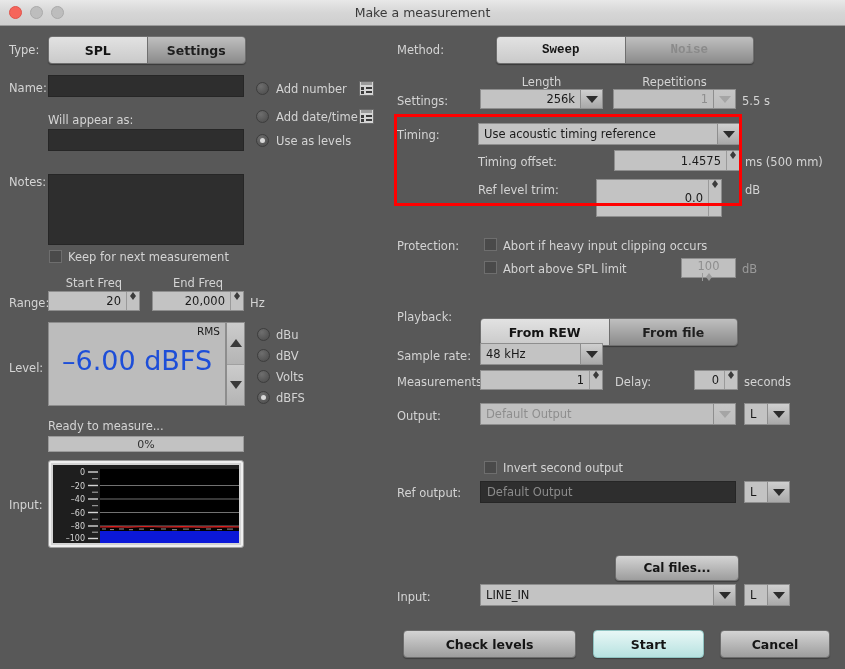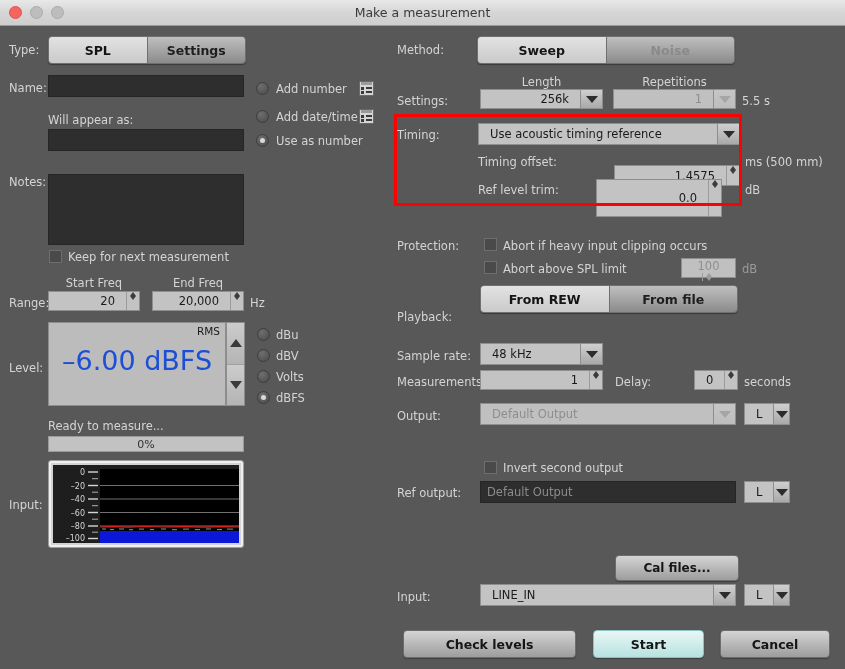--- a/index.html
+++ b/index.html
@@ -39,21 +39,21 @@
   
   .darkfield{position:absolute;background:#2e2e2e;border:1px solid #262626;
              box-sizing:border-box;color:#c9c9c9;font-size:11.5px;
              padding:0 6px;display:flex;align-items:center;}
   .darkfield.placeholder{color:#8b8b8b;}
 
   
   .lightfield{position:absolute;background:#c3c3c3;border:1px solid #8e8e8e;
               box-sizing:border-box;color:#1a1a1a;font-size:11.5px;
               display:flex;align-items:center;}
-  .lightfield .val{flex:1;padding:0 11px;text-align:right;}
+  .lightfield .val{flex:1;padding:0 5px;text-align:right;}
   .lightfield .val.left{text-align:left;}
   .lightfield.disabled{background:#c0c0c0;color:#8e8e8e;}
 
   
   .spin{width:13px;height:100%;display:flex;flex-direction:column;
         border-left:1px solid #9a9a9a;box-sizing:border-box;}
   .tri-up{width:0;height:0;border-left:3.5px solid transparent;border-right:3.5px solid transparent;
           border-bottom:4px solid #3c3c3c;}
   .tri-dn{width:0;height:0;border-left:3.5px solid transparent;border-right:3.5px solid transparent;
           border-top:4px solid #3c3c3c;}
@@ -160,21 +160,21 @@
   <div class="lbl" style="left:276px;top:110px;">Add date/time</div>
   <div class="listicon" style="left:359px;top:109px;">
     <i style="left:1px;top:0px;width:11px;height:3px;background:#9a9a9a;"></i>
     <i style="left:1px;top:5px;width:3px;height:3px;"></i>
     <i style="left:6px;top:5px;width:6px;height:2px;"></i>
     <i style="left:1px;top:9px;width:3px;height:3px;"></i>
     <i style="left:6px;top:9px;width:6px;height:2px;"></i>
   </div>
 
   <div class="radio sel" style="left:256px;top:134px;"></div>
-  <div class="lbl" style="left:276px;top:134px;">Use as number</div>
+  <div class="lbl" style="left:276px;top:134px;">Use as levels</div>
 
   <div class="lbl" style="left:9px;top:175px;">Notes:</div>
   <div class="darkfield" style="left:48px;top:174px;width:196px;height:71px;align-items:flex-start;padding-top:3px;"></div>
   <div class="cbox" style="left:49px;top:250px;"></div>
   <div class="lbl" style="left:68px;top:250px;">Keep for next measurement</div>
 
   <div class="lbl ctr" style="left:48px;top:276px;width:92px;">Start Freq</div>
   <div class="lbl ctr" style="left:152px;top:276px;width:92px;">End Freq</div>
   <div class="lbl" style="left:9px;top:296px;">Range:</div>
   <div class="lightfield" style="left:48px;top:291px;width:92px;height:20px;">
@@ -286,21 +286,21 @@
             <line x1="142" y1="64.6" x2="147" y2="64.6"></line>
           <line x1="153" y1="64" x2="158" y2="64"></line>
             <line x1="164" y1="64.6" x2="169" y2="64.6"></line>
           <line x1="174" y1="64.1" x2="180" y2="64.1"></line>
         </g>
       </svg>
     </div>
   </div>
 
   <div class="lbl" style="left:397px;top:43px;">Method:</div>
-  <div class="seg" style="left:477px;top:36px;width:256px;height:26px;">
+  <div class="seg" style="left:496px;top:36px;width:256px;height:26px;font-family:Liberation Mono, monospace;">
     <div class="on">Sweep</div>
     <div class="off dimtext">Noise</div>
   </div>
 
   <div class="lbl ctr" style="left:480px;top:75px;width:123px;">Length</div>
   <div class="lbl ctr" style="left:613px;top:75px;width:123px;">Repetitions</div>
   <div class="lbl" style="left:397px;top:94px;">Settings:</div>
   <div class="lightfield" style="left:480px;top:89px;width:123px;height:20px;">
     <span class="val">256k</span>
     <span class="cbtn">
@@ -317,21 +317,21 @@
 
   <div class="lbl" style="left:397px;top:128px;text-align:center;">Timing:</div>
   <div class="lightfield" style="left:478px;top:123px;width:262px;height:22px;">
     <span class="val left">Use acoustic timing reference</span>
     <span class="cbtn">
         <span class="tri"></span>
       </span>
   </div>
 
   <div class="lbl" style="left:478px;top:155px;">Timing offset:</div>
-  <div class="lightfield" style="left:614px;top:165px;width:126px;height:21px;">
+  <div class="lightfield" style="left:614px;top:150px;width:126px;height:21px;">
     <span class="val">1.4575</span>
     <span class="spin">
       <span style="display:flex;align-items:center;justify-content:center;">
           <span class="tri-up"></span>
         </span>
       <span style="display:flex;align-items:center;justify-content:center;">
           <span class="tri-dn"></span>
         </span>
     </span>
   </div>
@@ -365,21 +365,21 @@
           <span class="tri-up"></span>
         </span>
       <span style="display:flex;align-items:center;justify-content:center;">
           <span class="tri-dn"></span>
         </span>
     </span>
   </div>
   <div class="lbl dim" style="left:742px;top:262px;">dB</div>
 
   <div class="lbl" style="left:397px;top:310px;">Playback:</div>
-  <div class="seg" style="left:480px;top:285px;width:256px;height:26px;">
+  <div class="seg" style="left:480px;top:318px;width:256px;height:26px;">
     <div class="on">From REW</div>
     <div class="off">From file</div>
   </div>
 
   <div class="lbl" style="left:397px;top:349px;">Sample rate:</div>
   <div class="lightfield" style="left:480px;top:343px;width:123px;height:22px;">
     <span class="val left">48 kHz</span>
     <span class="cbtn">
         <span class="tri"></span>
       </span>

